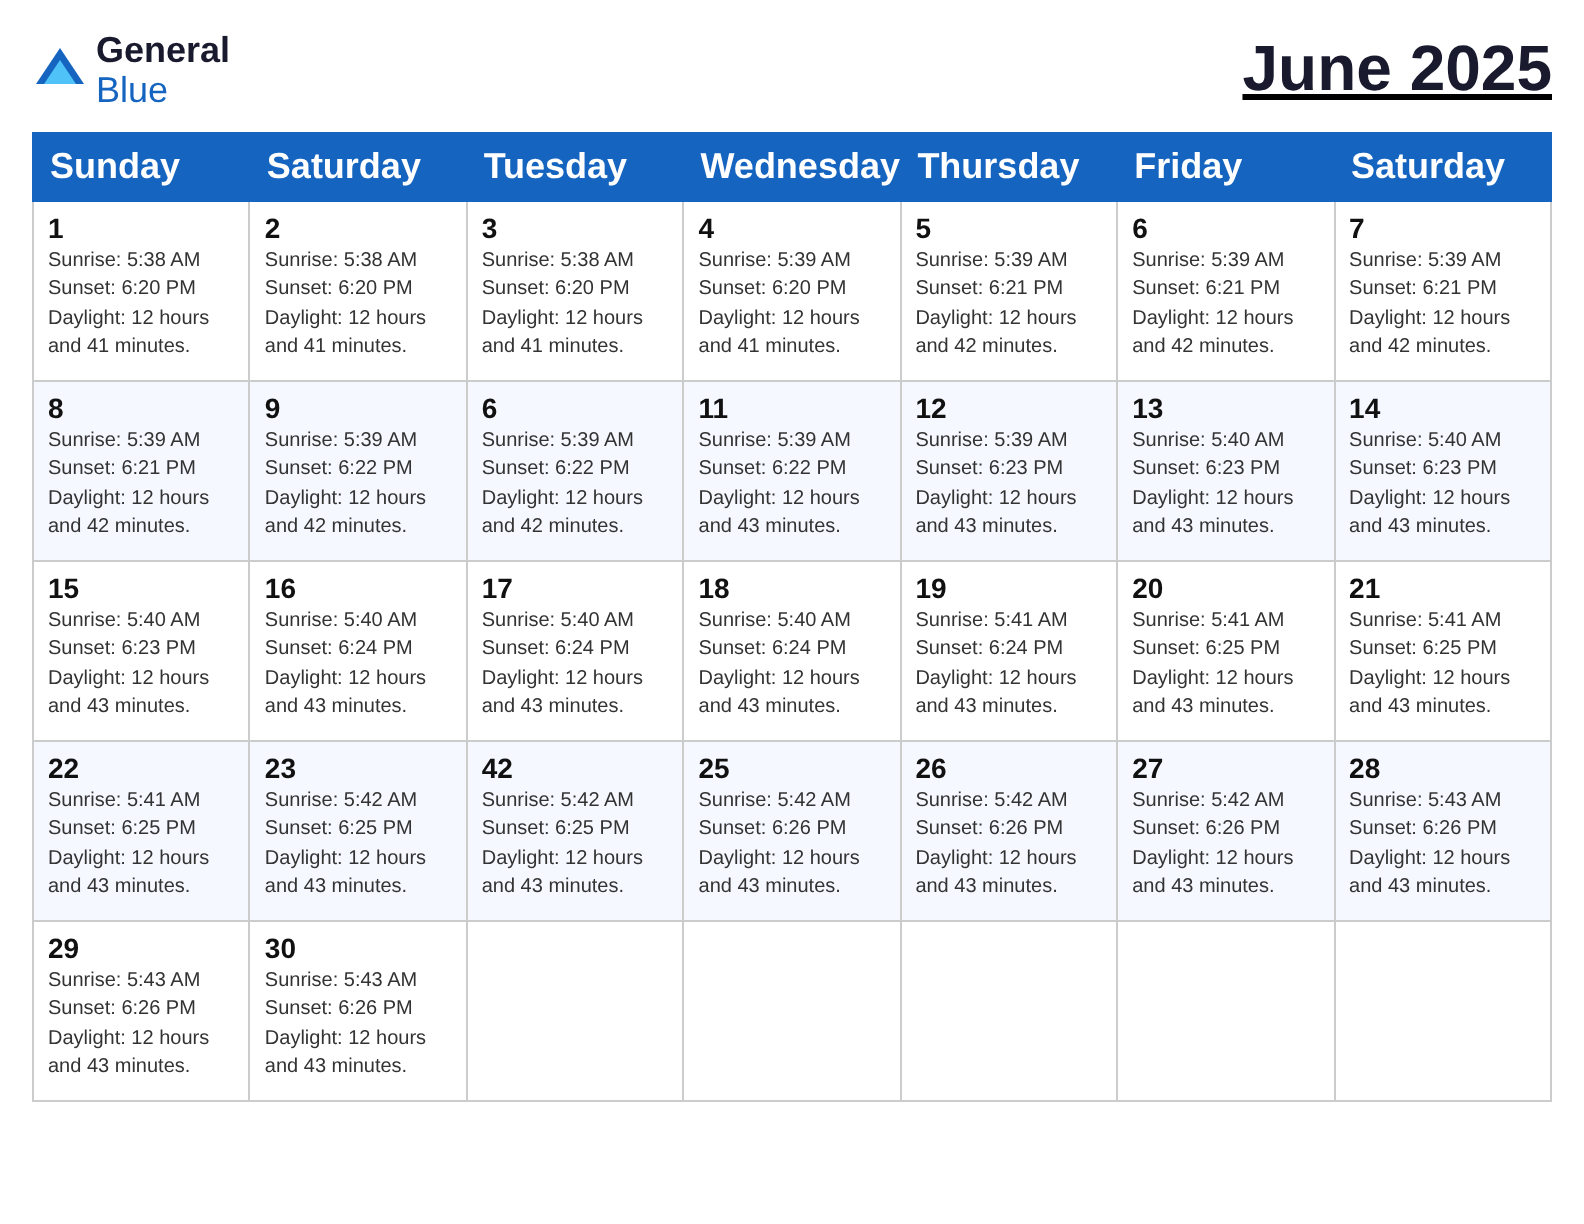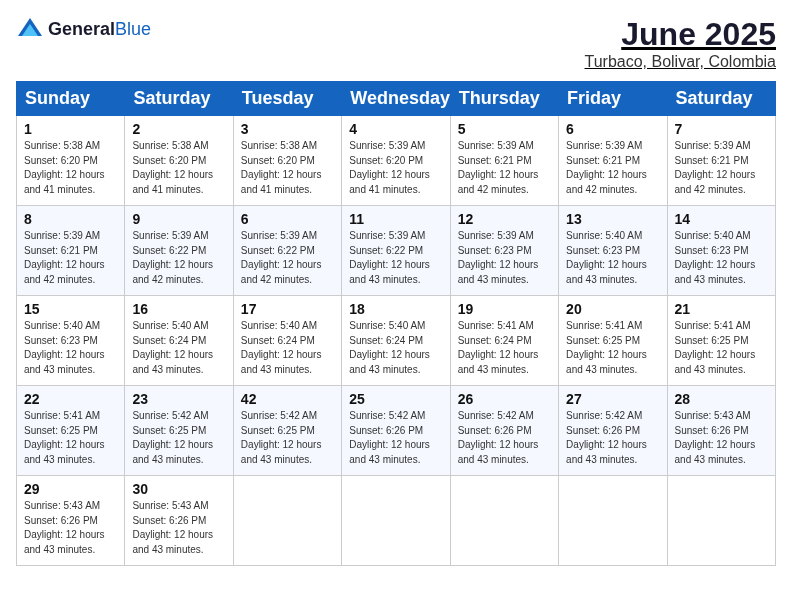--- a/index.html
+++ b/index.html
@@ -15,21 +15,21 @@
       justify-content: space-between;
       align-items: flex-start;
       margin-bottom: 10px;
     }
     .logo {
       display: flex;
       align-items: center;
     }
     .logo-text {
       display: flex;
-      flex-direction: row;
+      flex-direction: column;
       line-height: 1.1;
     }
     .logo-general {
       font-size: 18px;
       font-weight: bold;
       color: #1a1a2e;
     }
     .logo-blue {
       font-size: 18px;
       font-weight: normal;
@@ -104,21 +104,20 @@
       <polygon points="14,2 26,20 2,20" fill="#1565c0"></polygon>
       <polygon points="14,8 22,20 6,20" fill="#4fc3f7"></polygon>
     </svg>
     <div class="logo-text">
       <span class="logo-general">General</span>
       <span class="logo-blue">Blue</span>
     </div>
   </div>
   <div class="title-area">
     <div class="month-title">June 2025</div>
-    <div class="location-title">Turbaco, Bolivar, Colombia</div>
   </div>
 </div>
 
 <table>
   <thead>
     <tr>
       <th>Sunday</th>
       <th>Saturday</th>
       <th>Tuesday</th>
       <th>Wednesday</th>

